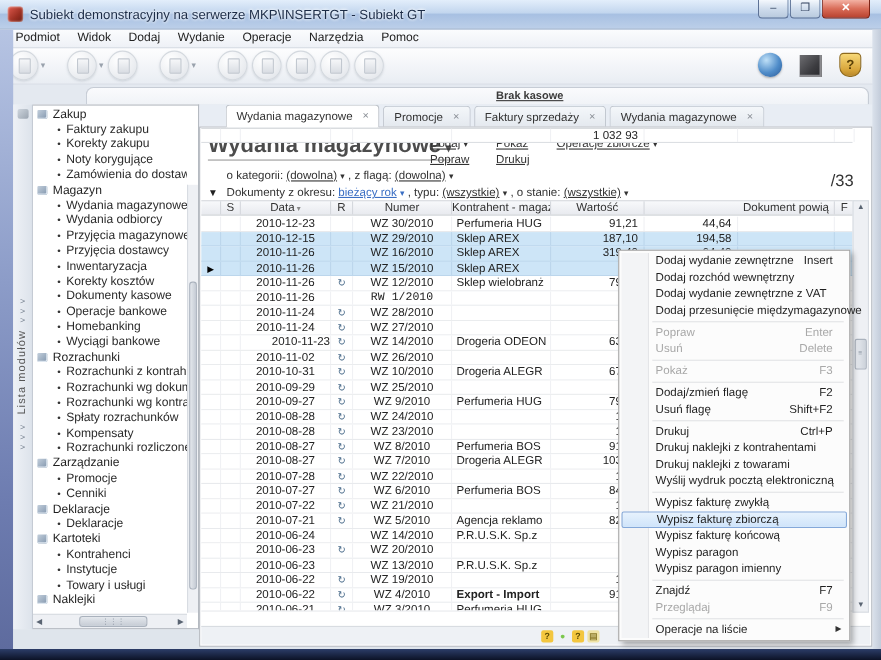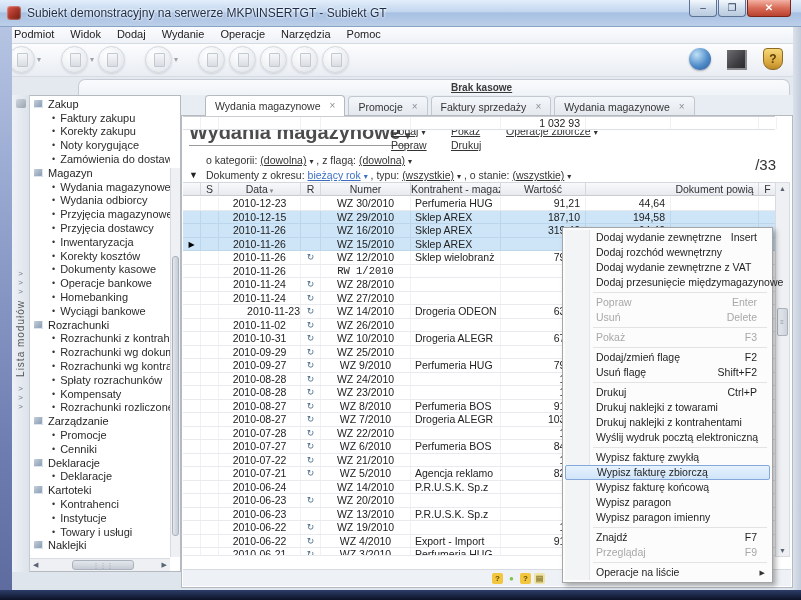--- a/index.html
+++ b/index.html
@@ -790,21 +790,21 @@
           <span class="td c7" style="width: 85px;"></span>
           <span class="td c8" style="width: 88px;"></span>
           <span class="td c9" style="width: 18px;"></span>
         </div>
         <div class="trow">
           <span class="td c0" style="width: 18px;"></span>
           <span class="td c1" style="width: 18px;"></span>
           <span class="td c2" style="width: 82px;">2010-06-22</span>
           <span class="td c3" style="width: 20px;">↻</span>
           <span class="td c4" style="width: 90px;">WZ 4/2010</span>
-          <span class="td c5" style="width: 90px;">Export - Import</span>
+          <span class="td c5" style="width: 90px; font-weight: bold;">Export - Import</span>
           <span class="td c6" style="width: 85px;">91 74</span>
           <span class="td c7" style="width: 85px;"></span>
           <span class="td c8" style="width: 88px;"></span>
           <span class="td c9" style="width: 18px;"></span>
         </div>
         <div class="trow clip">
           <span class="td c0" style="width: 18px;"></span>
           <span class="td c1" style="width: 18px;"></span>
           <span class="td c2" style="width: 82px;">2010-06-21</span>
           <span class="td c3" style="width: 20px;">↻</span>
@@ -854,22 +854,22 @@
     <div class="msep"></div>
     <div class="mi dis"><span class="milabel">Popraw</span><span class="mshort">Enter</span></div>
     <div class="mi dis"><span class="milabel">Usuń</span><span class="mshort">Delete</span></div>
     <div class="msep"></div>
     <div class="mi dis"><span class="milabel">Pokaż</span><span class="mshort">F3</span></div>
     <div class="msep"></div>
     <div class="mi"><span class="milabel">Dodaj/zmień flagę</span><span class="mshort">F2</span></div>
     <div class="mi"><span class="milabel">Usuń flagę</span><span class="mshort">Shift+F2</span></div>
     <div class="msep"></div>
     <div class="mi"><span class="milabel">Drukuj</span><span class="mshort">Ctrl+P</span></div>
+    <div class="mi"><span class="milabel">Drukuj naklejki z kontrahentami</span></div>
     <div class="mi"><span class="milabel">Drukuj naklejki z towarami</span></div>
-    <div class="mi"><span class="milabel">Drukuj naklejki z kontrahentami</span></div>
     <div class="mi"><span class="milabel">Wyślij wydruk pocztą elektroniczną</span></div>
     <div class="msep"></div>
     <div class="mi"><span class="milabel">Wypisz fakturę zwykłą</span></div>
     <div class="mi hl"><span class="milabel">Wypisz fakturę zbiorczą</span></div>
     <div class="mi"><span class="milabel">Wypisz fakturę końcową</span></div>
     <div class="mi"><span class="milabel">Wypisz paragon</span></div>
     <div class="mi"><span class="milabel">Wypisz paragon imienny</span></div>
     <div class="msep"></div>
     <div class="mi"><span class="milabel">Znajdź</span><span class="mshort">F7</span></div>
     <div class="mi dis"><span class="milabel">Przeglądaj</span><span class="mshort">F9</span></div>

